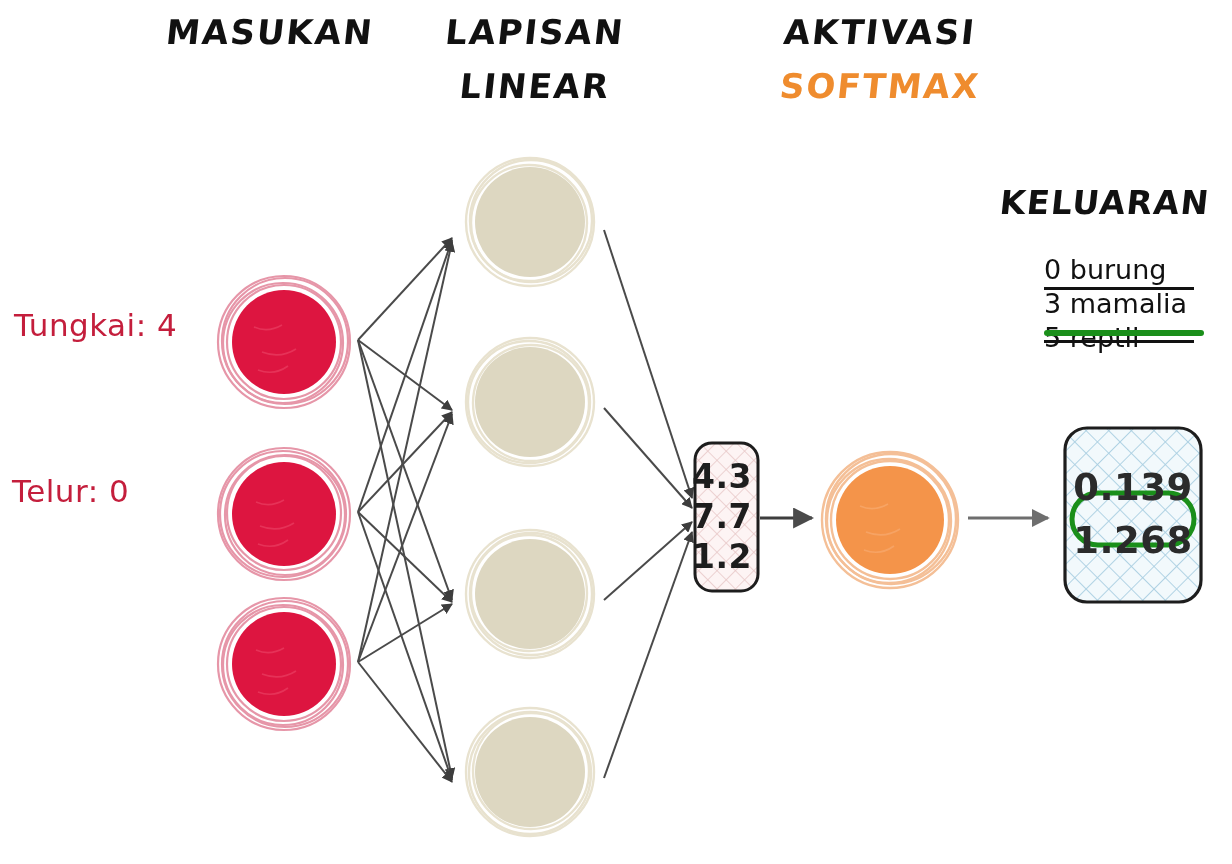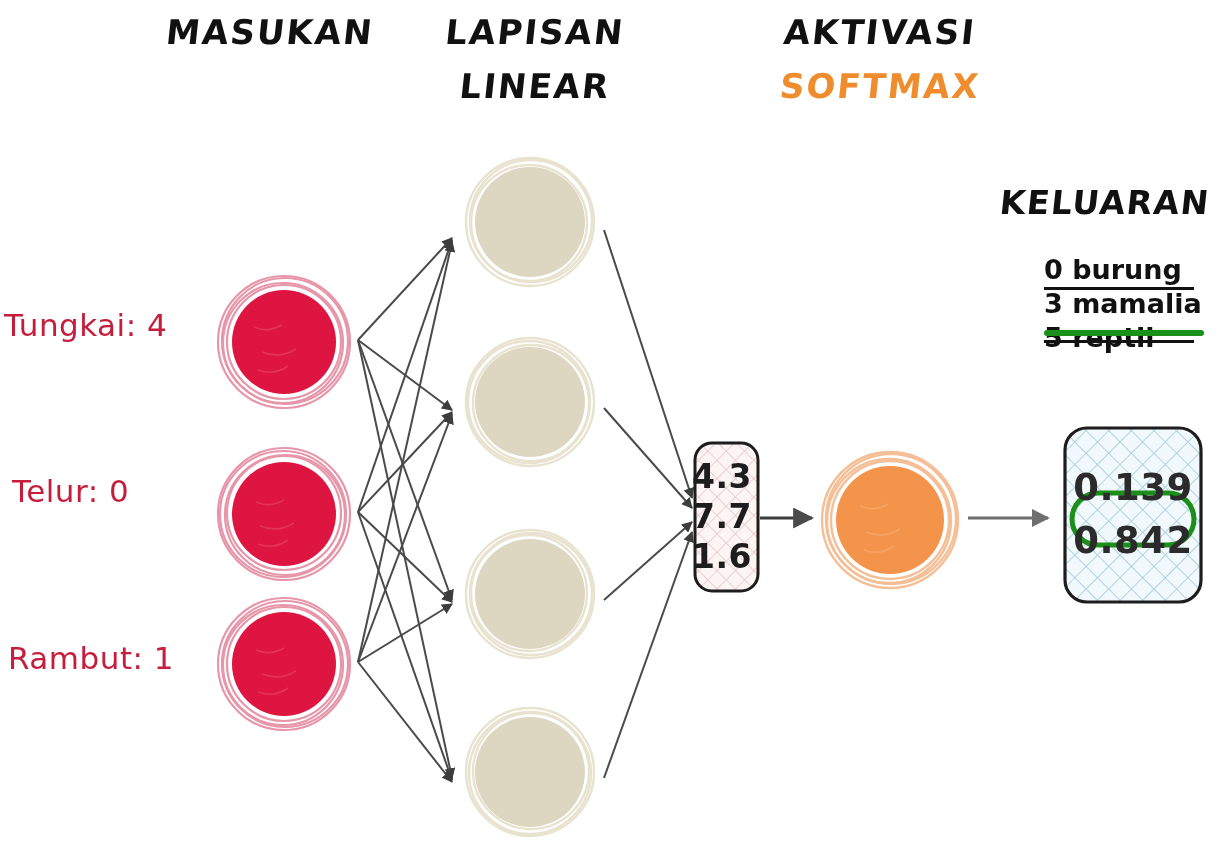--- a/index.html
+++ b/index.html
@@ -78,21 +78,21 @@
     white-space: nowrap;
   }
   .legend {
     position: absolute;
     font-family: "DejaVu Sans", sans-serif;
     color: #111111;
     font-size: 27px;
     line-height: 1.26;
     white-space: nowrap;
   }
-  .legend div { position: relative; font-weight: bold; }
+  .legend div { position: relative; }
   .legend-rule {
     position: absolute;
     background: #1a8f1a;
     height: 6px;
     border-radius: 3px;
   }
   .legend-rule-dark {
     position: absolute;
     background: #111111;
     height: 3px;
@@ -276,33 +276,32 @@
       </g>
       <circle cx="72" cy="72" r="54" fill="#f4944a"></circle>
       <g stroke="#f9b07a" stroke-width="1.6" opacity="0.55" fill="none">
         <path d="M42 58 q14 6 28 -2"></path>
         <path d="M48 84 q18 7 34 -3"></path>
         <path d="M46 102 q16 6 30 -4"></path>
       </g>
     </svg>
   </div>
 
-  <div class="input-label" style="left:4px; top:307px;">Tungkai: 4</div>
+  <div class="input-label" style="left:14px; top:307px;">Tungkai: 4</div>
   <div class="input-label" style="left:12px; top:473px;text-align:center;">Telur: 0</div>
-  <div class="input-label" style="left:8px; top:640px;">Rambut: 1</div>
 
   <div class="box-label" style="left:695px; top:443px; width:54px; height:148px;">
     <div class="logit-val">4.3</div>
     <div class="logit-val">7.7</div>
-    <div class="logit-val">1.6</div>
+    <div class="logit-val">1.2</div>
   </div>
 
   <div class="box-label" style="left:1065px; top:428px; width:136px; height:174px;justify-content:center;">
     <div class="prob-val">0.139</div>
-    <div class="prob-val">0.842</div>
+    <div class="prob-val">1.268</div>
   </div>
 
   <div class="output-title" style="left:1000px; top:183px;">KELUARAN</div>
 
   <div class="legend" style="left:1044px; top:253px;">
     <div>0 burung</div>
     <div>3 mamalia</div>
     <div>5 reptil</div>
   </div>
 

